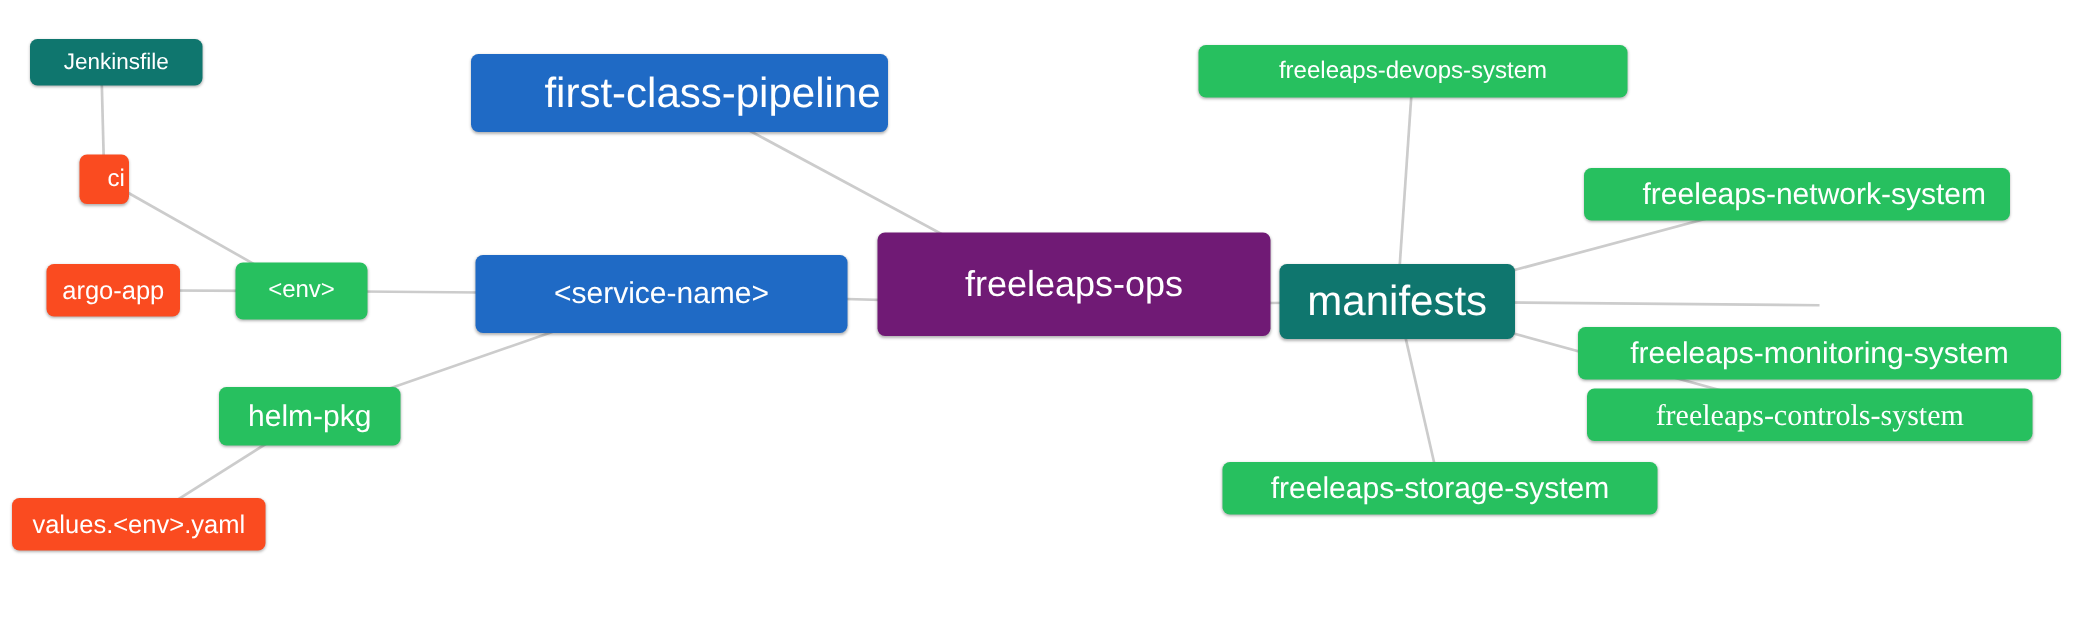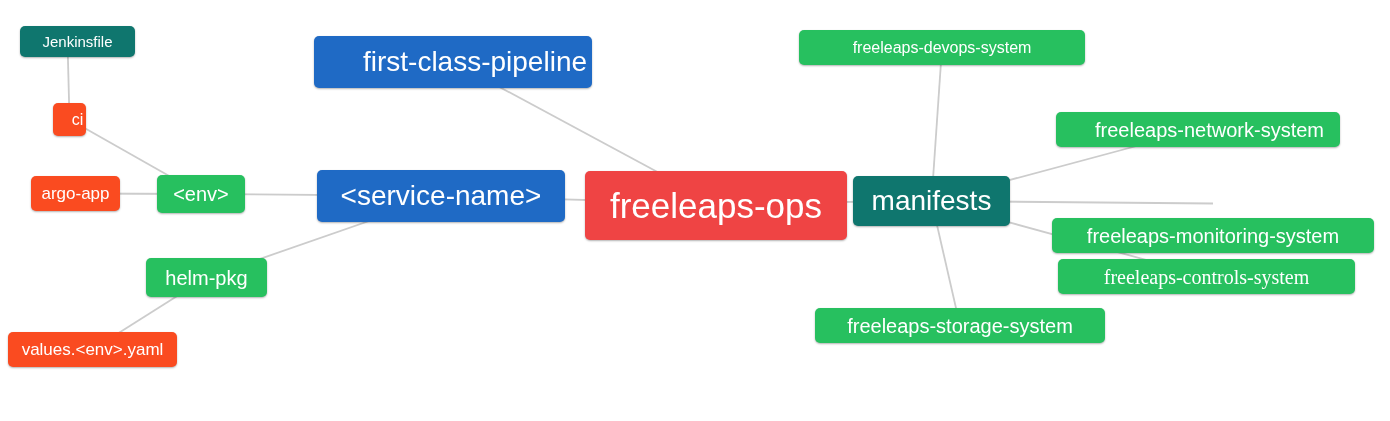--- a/index.html
+++ b/index.html
@@ -52,25 +52,25 @@
       <line x1="92.5" y1="349.5" x2="206.5" y2="277.5" stroke="#CCCCCC" stroke-width="1.8"></line>
       <line x1="453" y1="62" x2="716" y2="203.5" stroke="#CCCCCC" stroke-width="1.8"></line>
       <line x1="441" y1="196" x2="716" y2="203.5" stroke="#CCCCCC" stroke-width="1.8"></line>
       <line x1="931.5" y1="201" x2="716" y2="203.5" stroke="#CCCCCC" stroke-width="1.8"></line>
       <line x1="942" y1="47.5" x2="931.5" y2="201" stroke="#CCCCCC" stroke-width="1.8"></line>
       <line x1="1198" y1="129.5" x2="931.5" y2="201" stroke="#CCCCCC" stroke-width="1.8"></line>
       <line x1="1213" y1="203.5" x2="931.5" y2="201" stroke="#CCCCCC" stroke-width="1.8"></line>
       <line x1="1206.5" y1="276.5" x2="931.5" y2="201" stroke="#CCCCCC" stroke-width="1.8"></line>
       <line x1="960" y1="325.5" x2="931.5" y2="201" stroke="#CCCCCC" stroke-width="1.8"></line>
     </svg>
-<div class="node" style="left: 585px; top: 171px; width: 262px; height: 69px; font-size: 35px; background: #ef4444; color: rgb(255, 255, 255);">freeleaps-ops</div>
+<div class="node" style="left: 585px; top: 155px; width: 262px; height: 69px; font-size: 24px; background: #701a75; color: rgb(255, 255, 255);">freeleaps-ops</div>
     <div class="node" style="left: 314px; top: 36px; width: 278px; height: 52px; font-size: 28px; background: rgb(31, 106, 197); color: rgb(255, 255, 255); padding-left: 44px;">first-class-pipeline</div>
-    <div class="node" style="left: 317px; top: 170px; width: 248px; height: 52px; font-size: 28px; background: rgb(31, 106, 197); color: rgb(255, 255, 255);">&lt;service-name&gt;</div>
+    <div class="node" style="left: 317px; top: 170px; width: 248px; height: 52px; font-size: 20px; background: rgb(31, 106, 197); color: rgb(255, 255, 255);">&lt;service-name&gt;</div>
     <div class="node" style="left: 853px; top: 176px; width: 157px; height: 50px; font-size: 28px; background: #0f766e; color: rgb(255, 255, 255);">manifests</div>
-    <div class="node" style="left: 157px; top: 175px; width: 88px; height: 38px; font-size: 20px; background: rgb(39, 192, 95); color: rgb(255, 255, 255);">&lt;env&gt;</div>
+    <div class="node" style="left: 157px; top: 175px; width: 88px; height: 38px; font-size: 16px; background: rgb(39, 192, 95); color: rgb(255, 255, 255);">&lt;env&gt;</div>
     <div class="node" style="left: 146px; top: 258px; width: 121px; height: 39px; font-size: 20px; background: rgb(39, 192, 95); color: rgb(255, 255, 255);">helm-pkg</div>
     <div class="node" style="left: 53px; top: 103px; width: 33px; height: 33px; font-size: 16px; background: rgb(250, 75, 32); color: rgb(255, 255, 255); padding-left: 16px;">ci</div>
     <div class="node" style="left: 31px; top: 176px; width: 89px; height: 35px; font-size: 17px; background: rgb(250, 75, 32); color: rgb(255, 255, 255);">argo-app</div>
     <div class="node" style="left: 8px; top: 332px; width: 169px; height: 35px; font-size: 17px; background: rgb(250, 75, 32); color: rgb(255, 255, 255);">values.&lt;env&gt;.yaml</div>
     <div class="node" style="left: 20px; top: 26px; width: 115px; height: 31px; font-size: 15px; background: #0f766e; color: rgb(255, 255, 255);">Jenkinsfile</div>
     <div class="node" style="left: 799px; top: 30px; width: 286px; height: 35px; font-size: 16px; background: rgb(39, 192, 95); color: rgb(255, 255, 255);">freeleaps-devops-system</div>
     <div class="node" style="left: 1056px; top: 112px; width: 284px; height: 35px; font-size: 20px; background: rgb(39, 192, 95); color: rgb(255, 255, 255); padding-left: 23px;">freeleaps-network-system</div>
     <div class="node" style="left: 1052px; top: 186px; width: 322px; height: 35px; font-size: 20px; background: rgb(39, 192, 95); color: rgb(255, 255, 255); margin-top: 32px;">freeleaps-monitoring-system</div>
     <div class="node" style="left: 1058px; top: 259px; width: 297px; height: 35px; font-size: 20px; background: rgb(39, 192, 95); color: rgb(255, 255, 255); font-family: Liberation Serif, serif;">freeleaps-controls-system</div>
     <div class="node" style="left: 815px; top: 308px; width: 290px; height: 35px; font-size: 20px; background: rgb(39, 192, 95); color: rgb(255, 255, 255);">freeleaps-storage-system</div>

